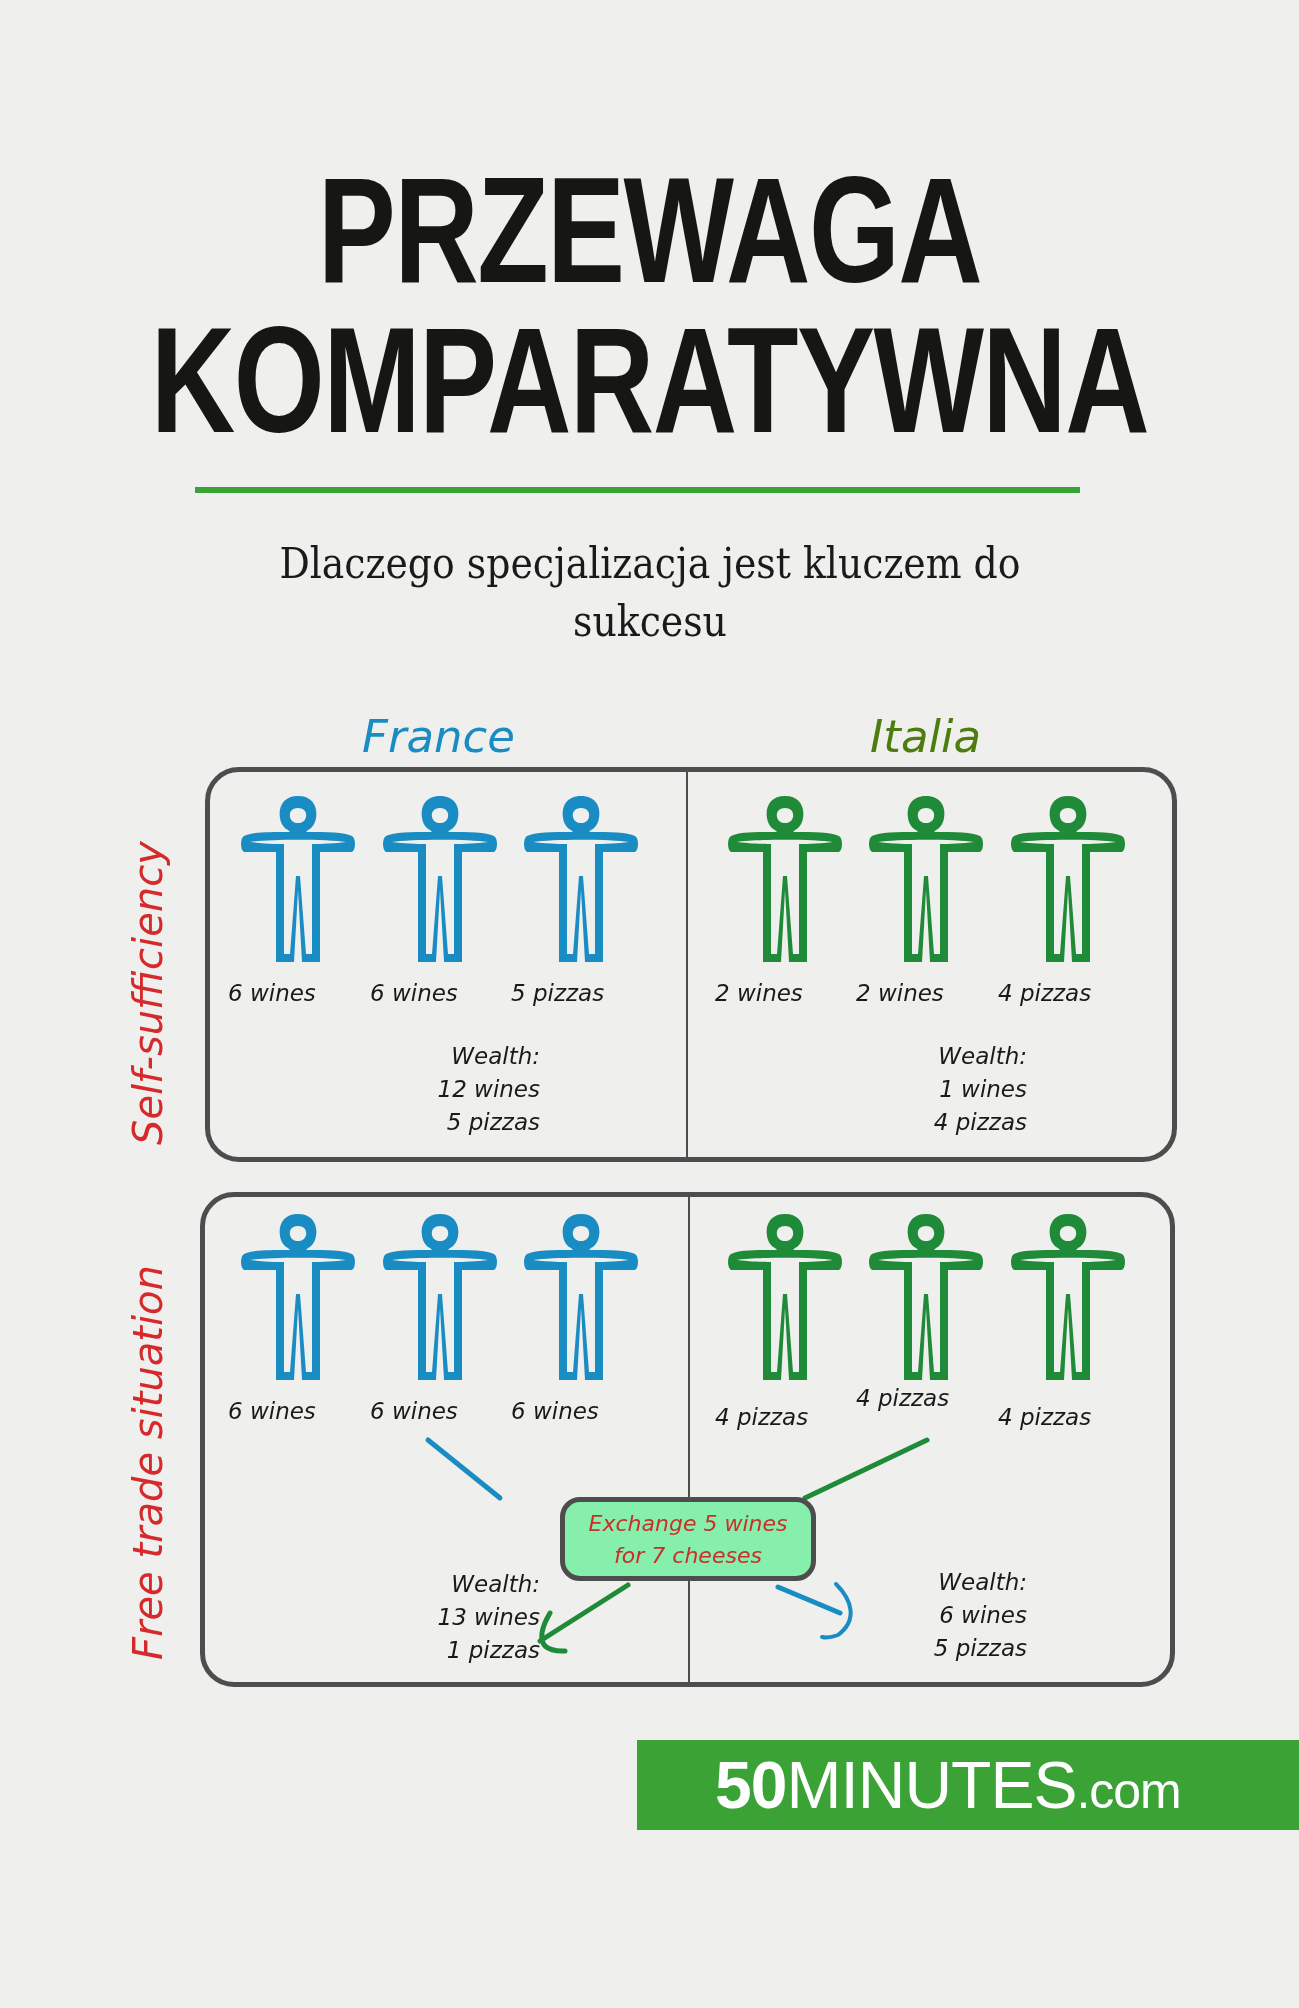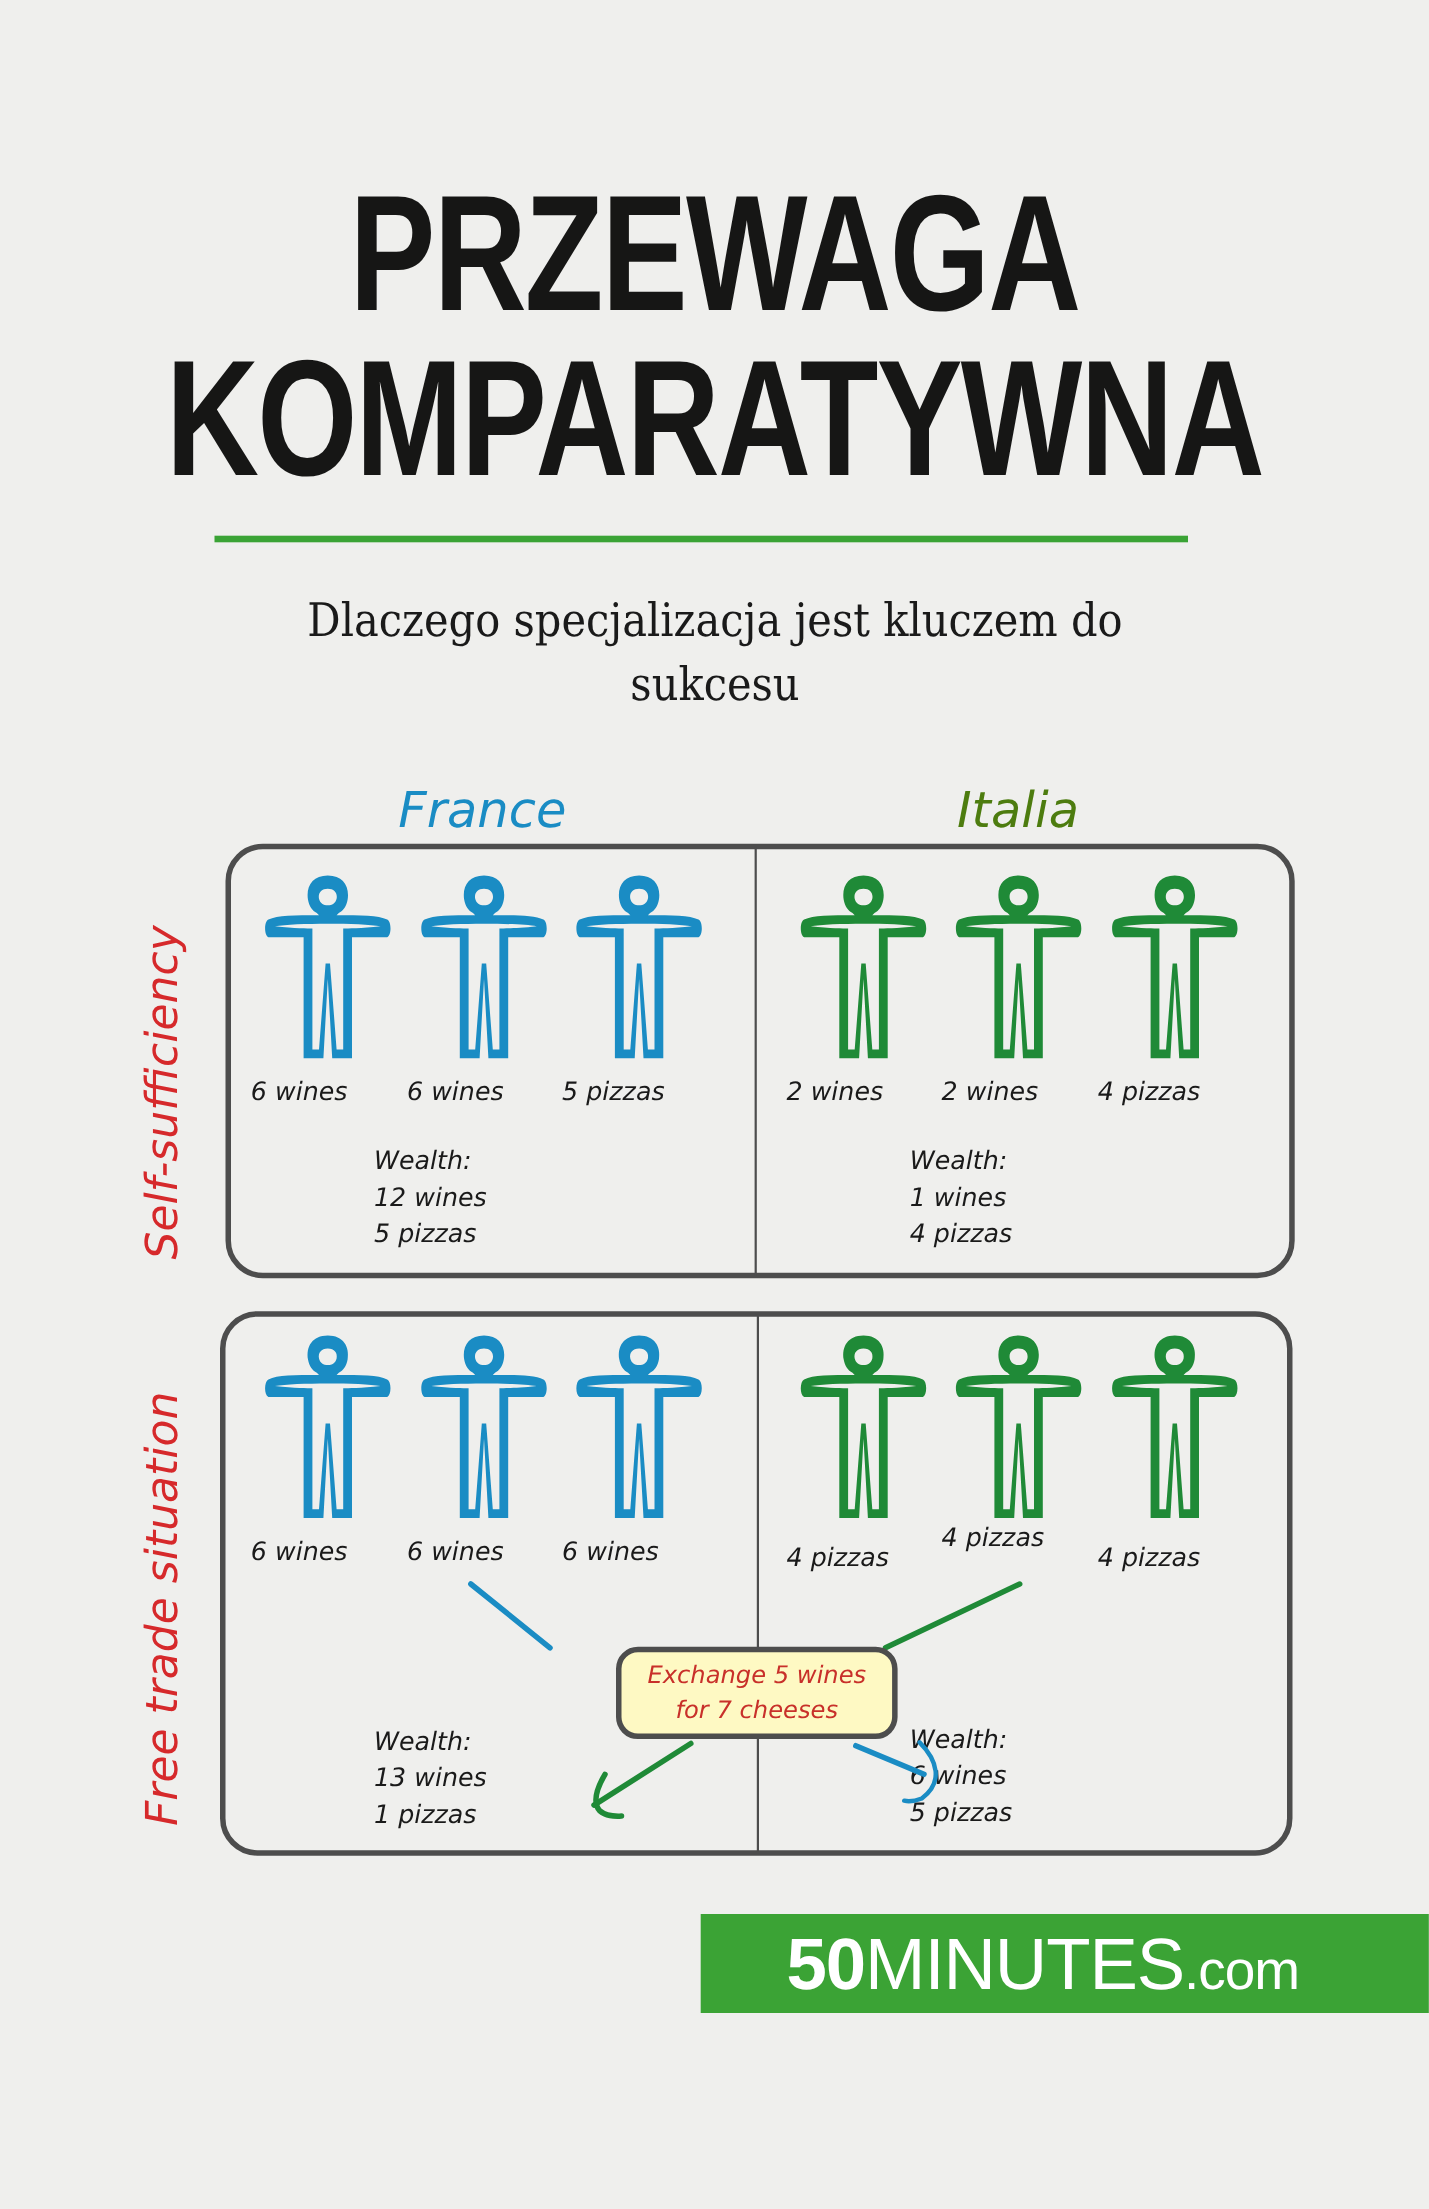--- a/index.html
+++ b/index.html
@@ -69,27 +69,27 @@
   .divider.d2 { left: 688px; top: 1195px; height: 488px; }
 
   .figure { position: absolute; width: 120px; height: 180px; }
   .figlabel {
     position: absolute; width: 140px; text-align: left;
     font-family: "DejaVu Sans", sans-serif;
     font-style: italic;
     font-size: 23px; color: #1a1a1a;
   }
   .wealth {
-    position: absolute; width: 200px; text-align: left;
+    position: absolute; width: 200px; text-align: right;
     font-family: "DejaVu Sans", sans-serif; font-style: italic;
     font-size: 23px; line-height: 33px; color: #1a1a1a;
   }
   .exchange {
     position: absolute; left: 560px; top: 1497px; width: 256px; height: 84px;
-    border: 5px solid #4d4d4d; border-radius: 20px; background: #fef9c3;
+    border: 5px solid #4d4d4d; border-radius: 20px; background: #86efac;
     box-sizing: border-box;
     text-align: center;
     font-family: "DejaVu Sans", sans-serif; font-style: italic;
     color: #c8302a; font-size: 22px; line-height: 32px;
     padding-top: 6px;
     z-index: 3;
   }
   .arrows { position: absolute; left: 0; top: 0; width: 1299px; height: 2008px; z-index: 2; pointer-events: none; }
   .brand {
     position: absolute; left: 637px; top: 1740px; width: 662px; height: 90px;

